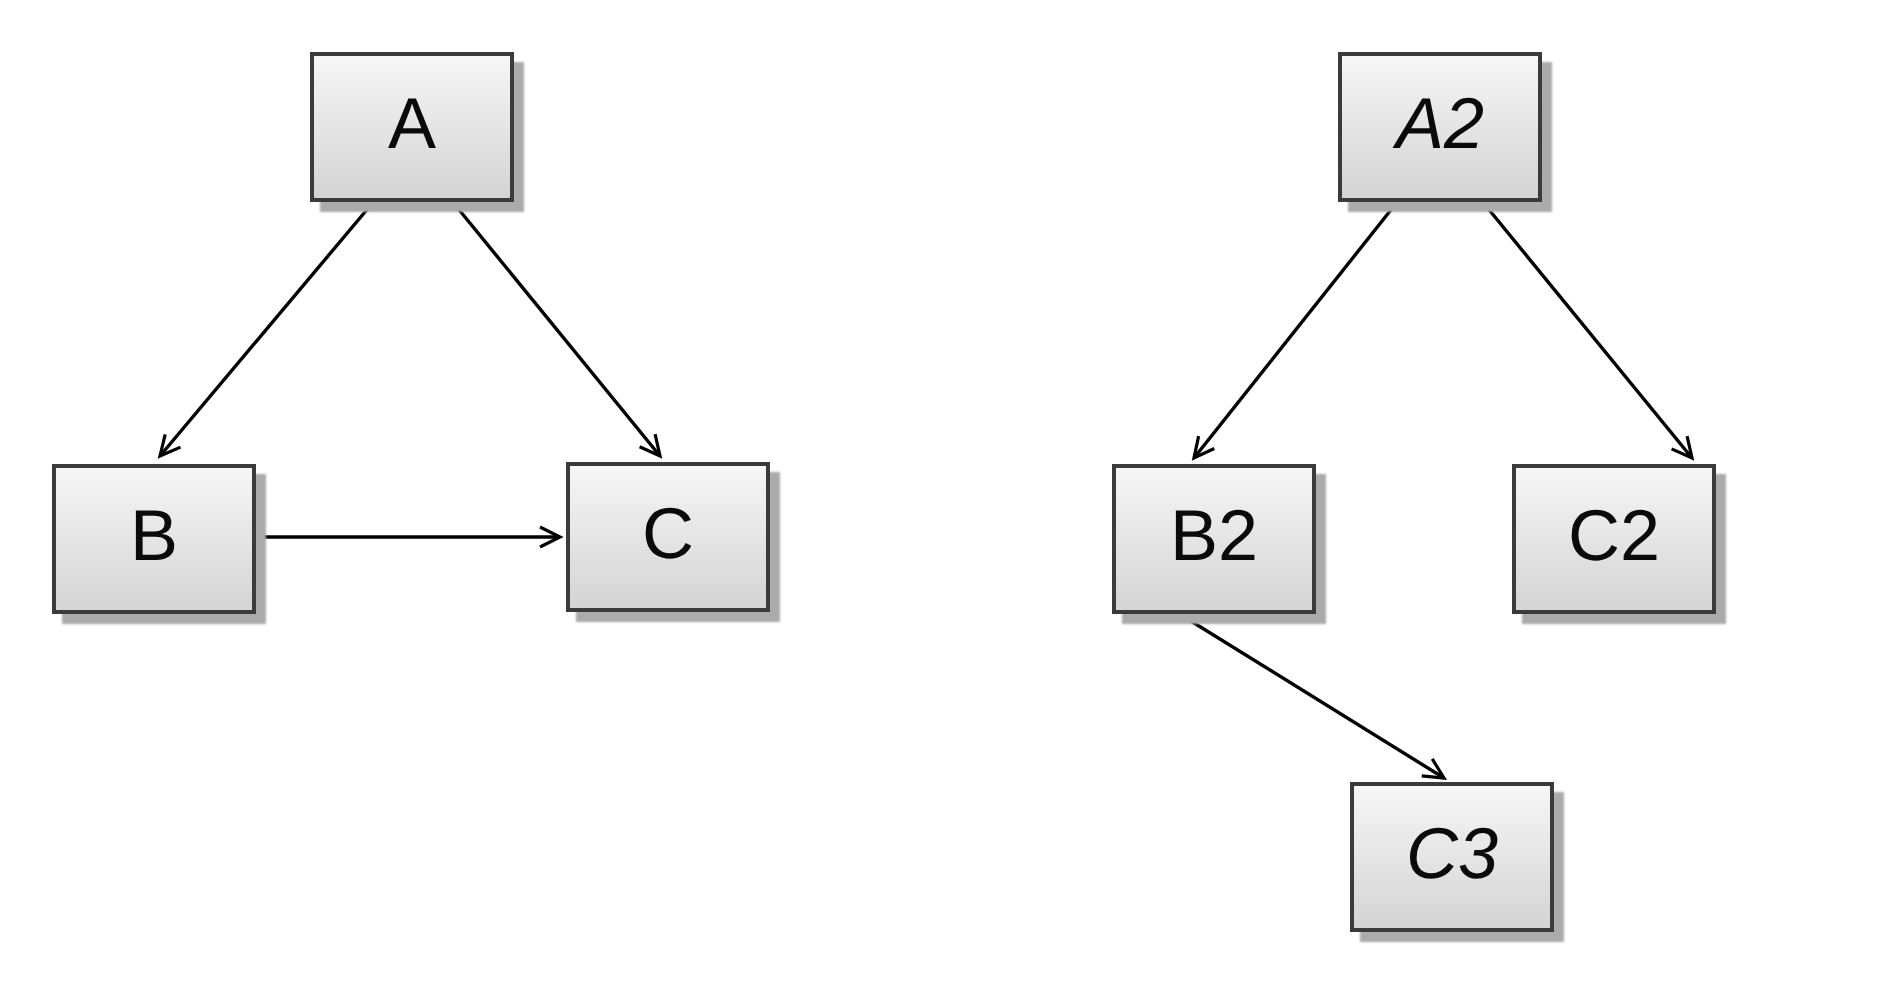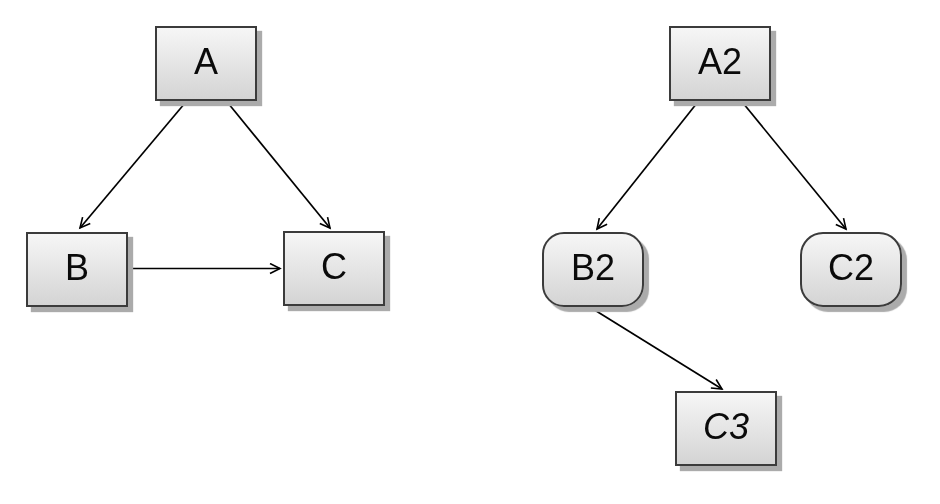--- a/index.html
+++ b/index.html
@@ -53,23 +53,23 @@
     line-height: 1;
     color: var(--label-color);
     letter-spacing: 0;
     transform: translateY(-2px);
   }
   
   .pos-a  { left: 155px; top: 26px;  }
   .pos-b  { left: 26px;  top: 232px; }
   .pos-c  { left: 283px; top: 231px; }
   
-  .pos-a2 { left: 669px; top: 26px;  }
-  .pos-b2 { left: 542px; top: 232px; border-radius: 22px; }
-  .pos-c2 { left: 800px; top: 232px; border-radius: 23px; }
+  .pos-a2 { left: 669px; top: 26px; font-style: italic;  }
+  .pos-b2 { left: 556px; top: 232px; }
+  .pos-c2 { left: 756px; top: 232px; }
   .pos-c3 { left: 675px; top: 391px; font-style: italic; }
 </style>
 </head>
 <body>
 
 <div class="canvas">
 
   <svg class="edges-layer" width="940" height="504" viewBox="0 0 940 504" xmlns="http://www.w3.org/2000/svg">
     <defs>
       <marker id="arrowhead" markerWidth="14" markerHeight="13" refX="11" refY="6" orient="auto" markerUnits="userSpaceOnUse">

